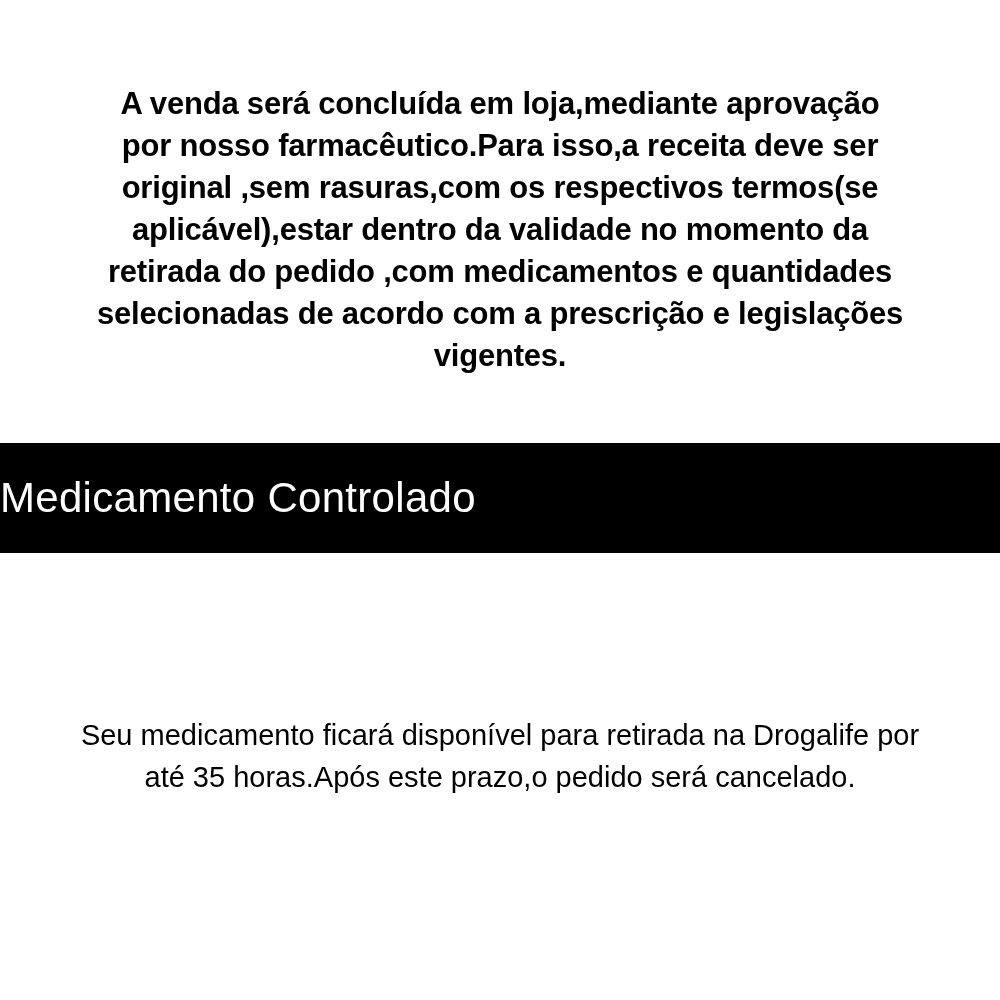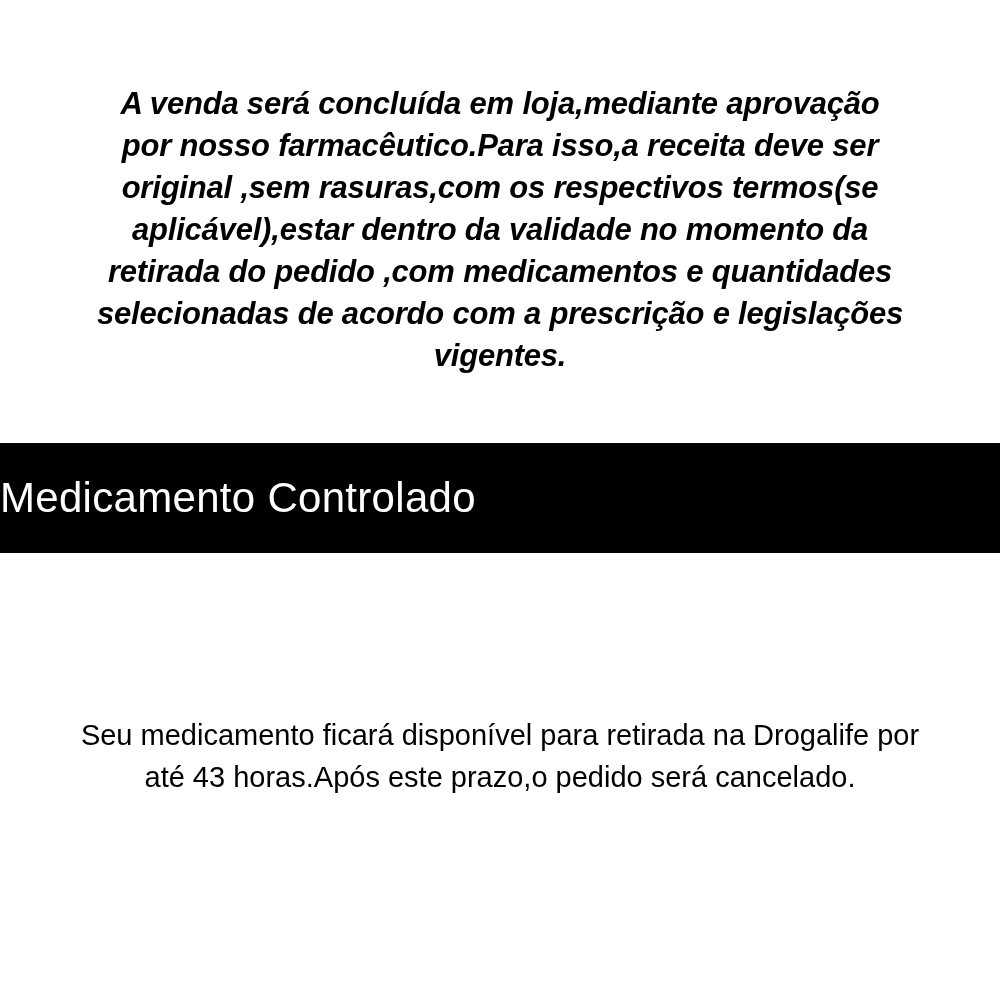--- a/index.html
+++ b/index.html
@@ -25,21 +25,20 @@
     top: 52px;
     left: 0;
     width: 1000px;
     text-align: center;
     font-size: 31px;
     line-height: 42px;
     font-weight: 700;
     letter-spacing: -0.2px;
     padding: 0 95px;
     box-sizing: border-box;
-    font-style: italic;
   }
   .banner {
     position: absolute;
     top: 443px;
     left: 0;
     width: 1000px;
     height: 110px;
     background: #000000;
     display: flex;
     align-items: center;
@@ -69,15 +68,15 @@
 <body>
 
 <div class="page">
 
   <p class="top-notice">A venda será concluída em loja,mediante aprovação por nosso farmacêutico.Para isso,a receita deve ser original ,sem rasuras,com os respectivos termos(se aplicável),estar dentro da validade no momento da retirada do pedido ,com medicamentos e quantidades selecionadas de acordo com a prescrição e legislações vigentes.</p>
 
   <div class="banner">
     <span class="banner-title">Medicamento Controlado</span>
   </div>
 
-  <p class="bottom-notice">Seu medicamento ficará disponível para retirada na Drogalife por até 43 horas.Após este prazo,o pedido será cancelado.</p>
+  <p class="bottom-notice">Seu medicamento ficará disponível para retirada na Drogalife por até 35 horas.Após este prazo,o pedido será cancelado.</p>
 
 </div>
 
 </body></html>

